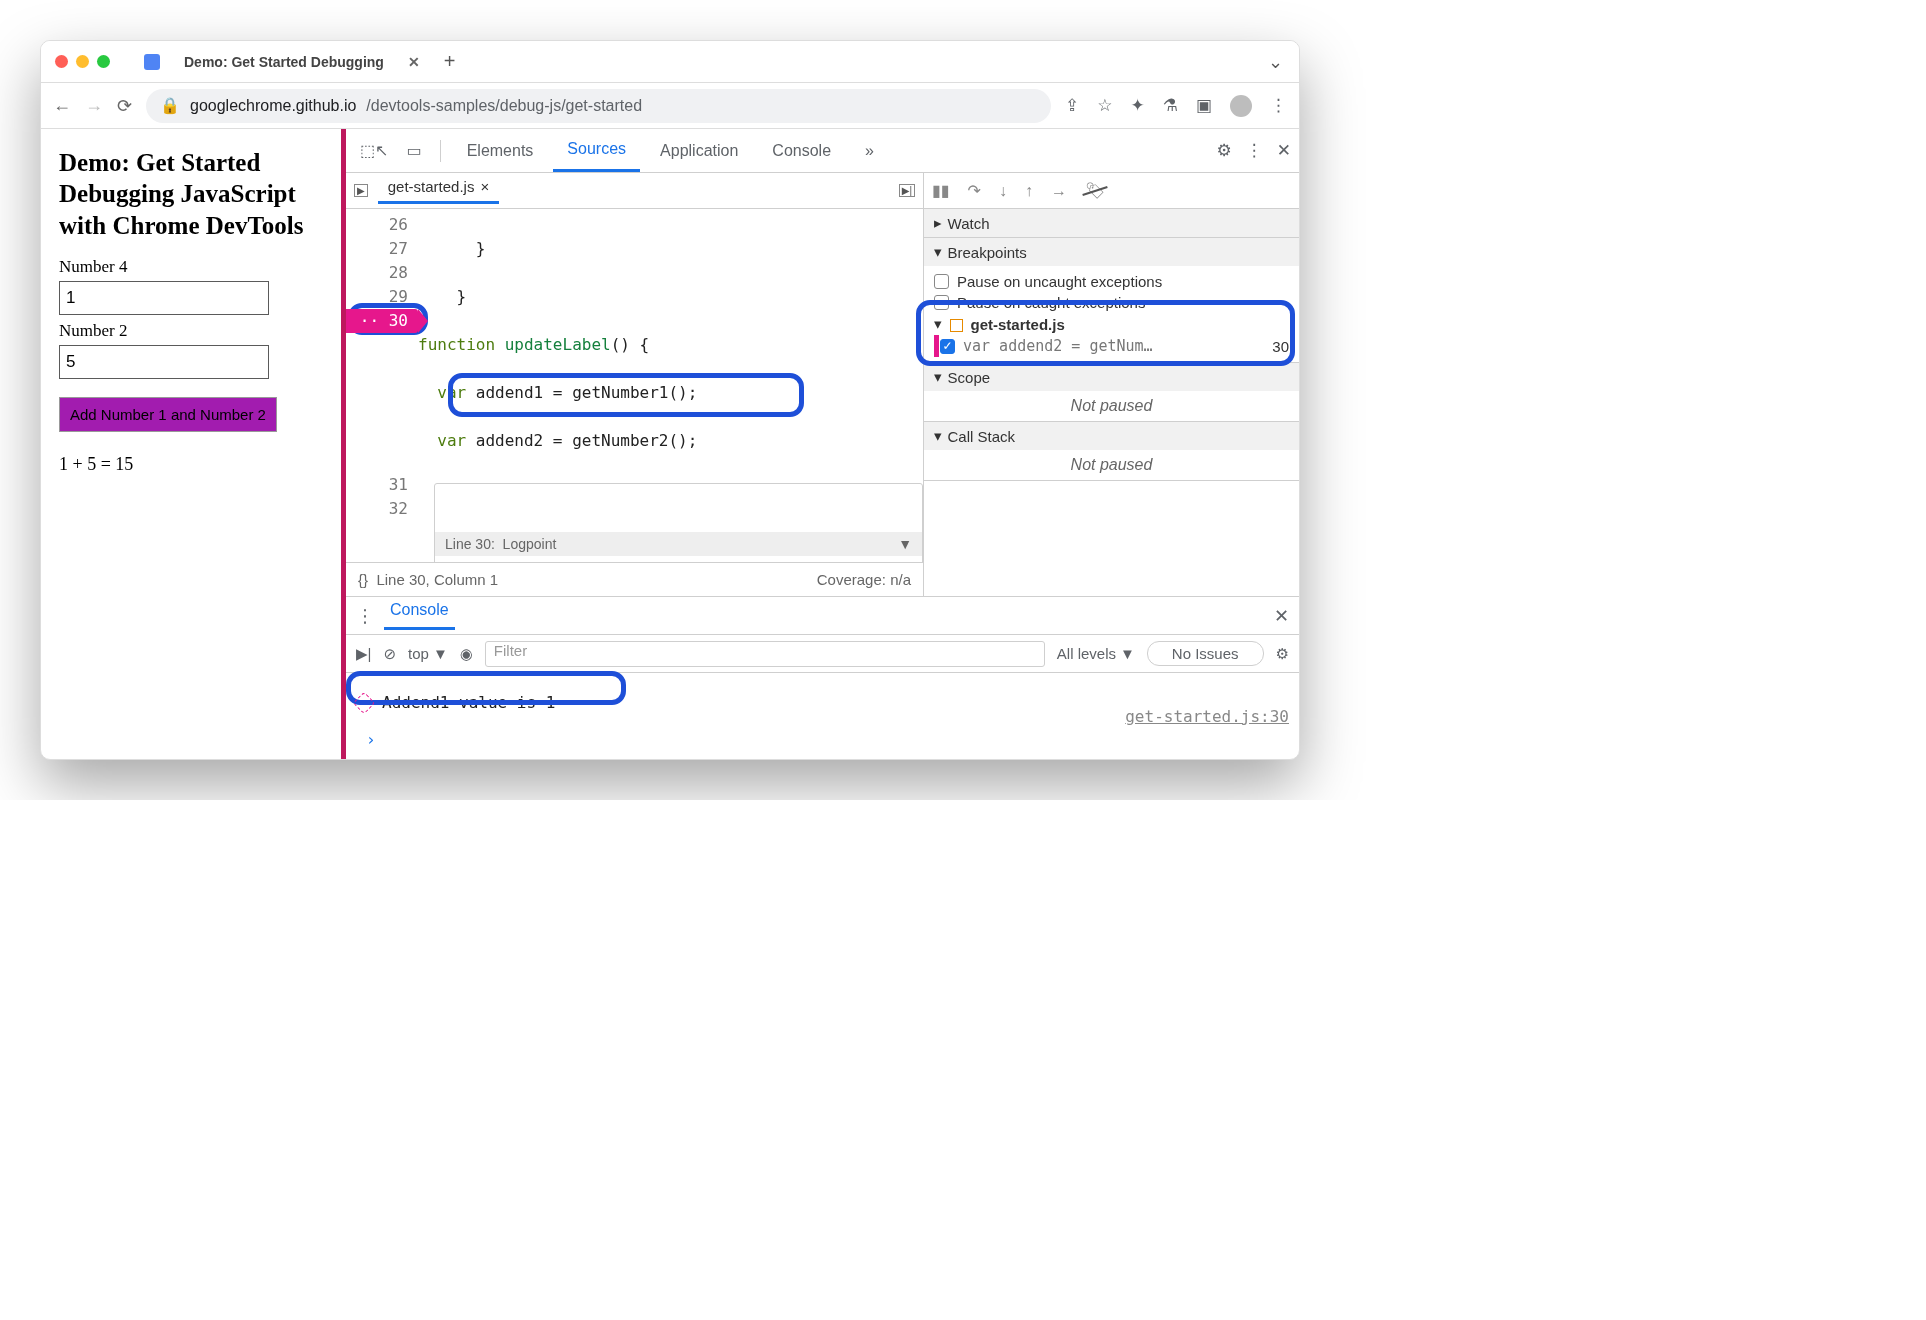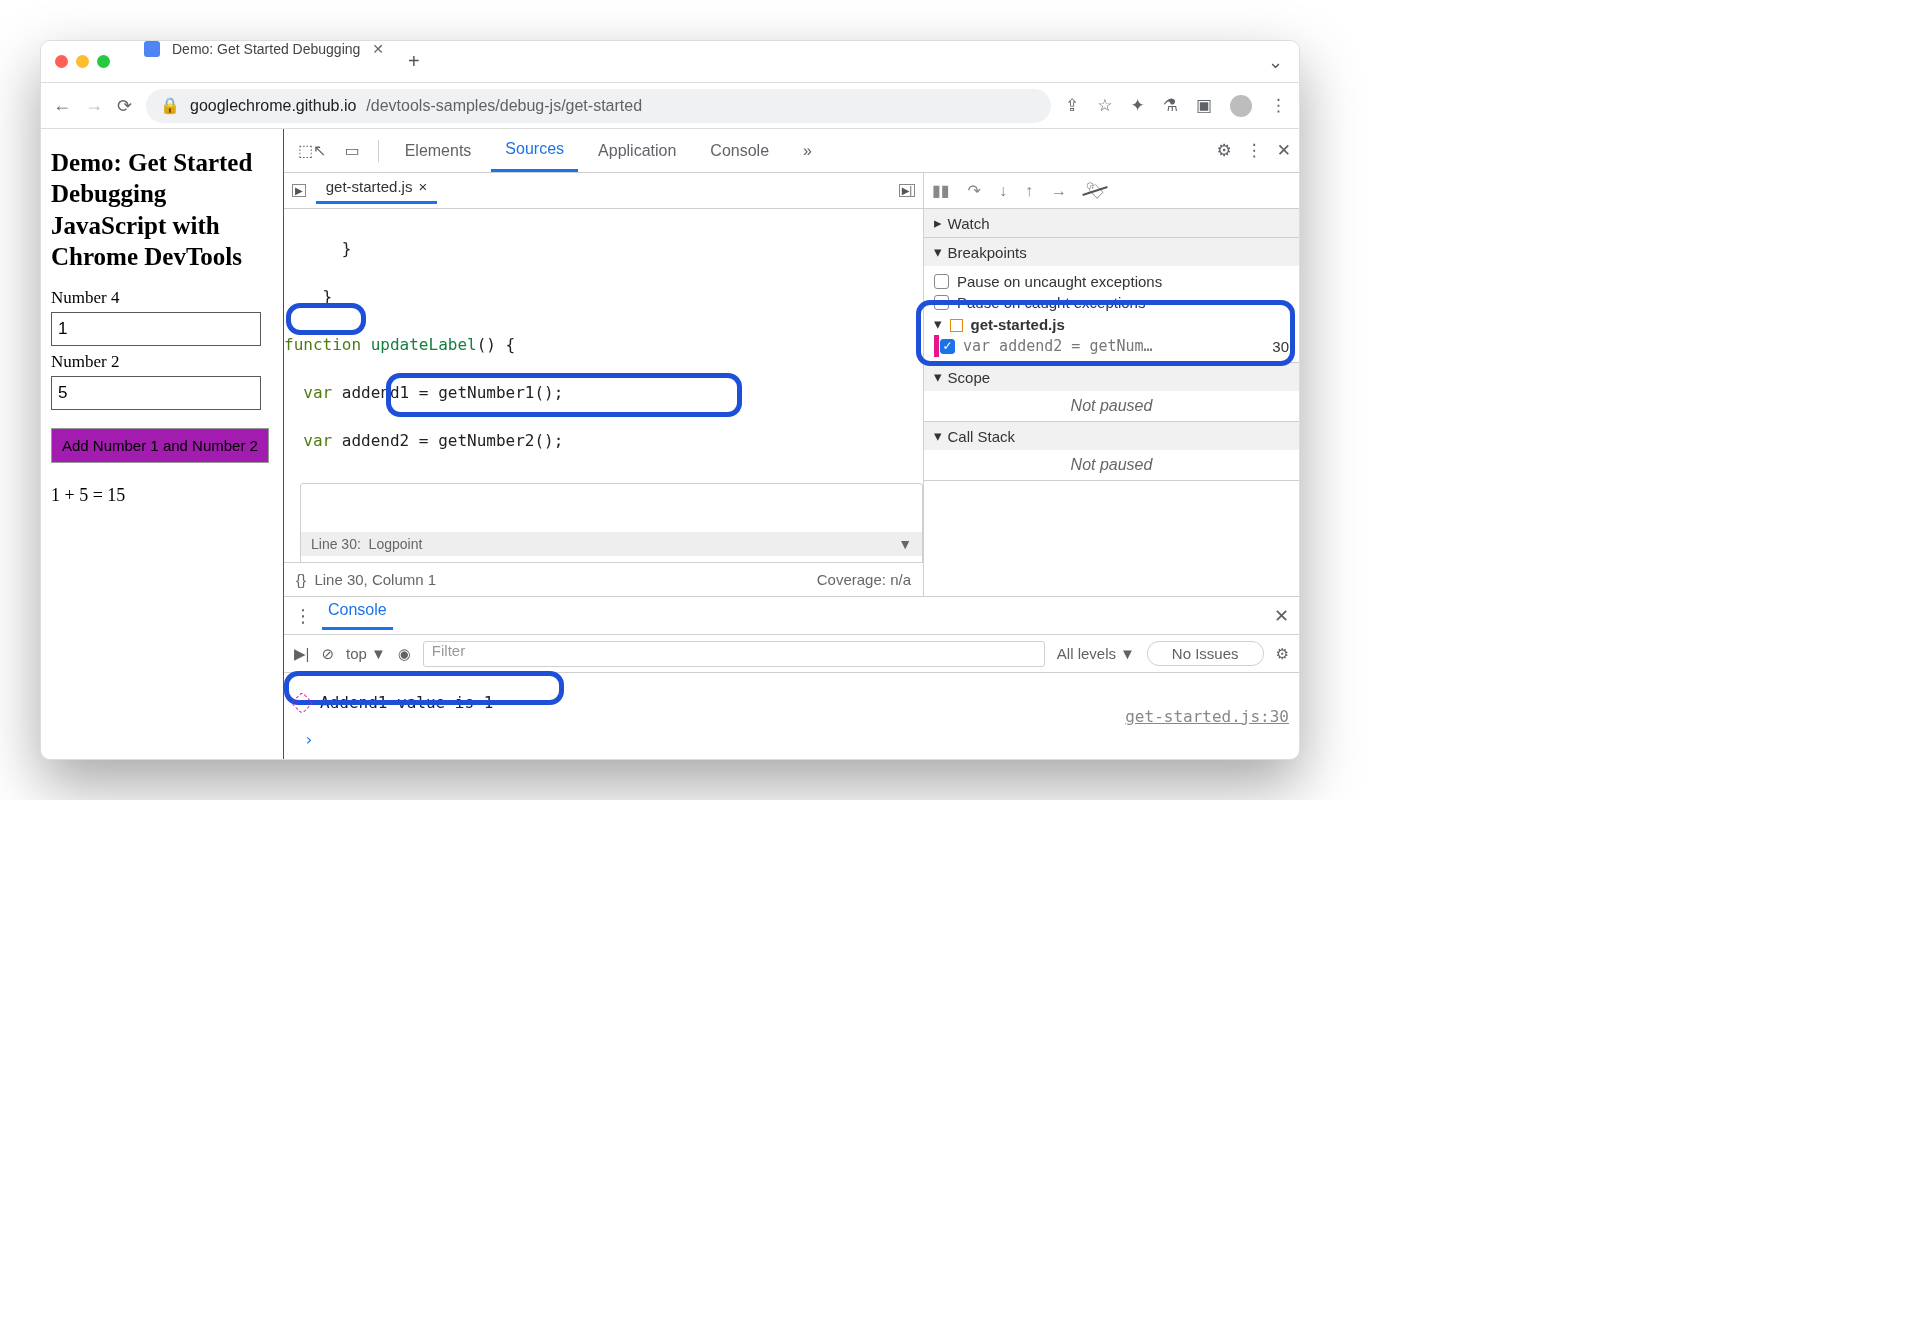--- a/index.html
+++ b/index.html
@@ -23,24 +23,24 @@
   align-items: center;
   height: 42px;
   background: #fff;
   border-bottom: 1px solid #ddd;
   padding: 0 8px;
 }
 .traffic { display: flex; gap: 8px; margin-right: 20px; padding-left: 6px;}
 .traffic span { width: 13px; height: 13px; border-radius: 50%; }
 .tl-r { background:#ff5f57; } .tl-y{background:#ffbd2e;} .tl-g{background:#28c940;}
 .tab {
-  display: flex; align-items: flex-start; gap: 12px;
+  display: flex; align-items: center; gap: 24px;
   height: 100%; padding: 0 14px;
   border-top-left-radius: 8px; border-top-right-radius: 8px;
-  color: #444; font-size: 14px;
+  color: #444; font-size: 14px; font-weight: bold;
 }
 .tab .favicon { width:16px;height:16px;background:#4f84f4;border-radius:3px;}
 .tab .close { color:#666; }
 .plus { color:#555; margin-left:10px; font-size:20px;}
 .tabstrip .spacer{flex:1;}
 .chevdown{color:#555;font-size:18px;margin-right:8px;}
 
 .addrbar {
   display:flex; align-items:center; height:46px;
   padding: 0 12px; gap: 14px; border-bottom:1px solid #ddd;
@@ -53,21 +53,21 @@
   color:#333; font-size:16px;
 }
 .urlbox .lock{color:#5f6368;}
 .urlbox .host{color:#202124;}
 .urlbox .path{color:#5f6368;}
 .addrbar .right-icons{display:flex;gap:18px;color:#5f6368;font-size:17px;align-items:center;}
 .accounticon{width:22px;height:22px;background:#bdbdbd;border-radius:50%;}
 
 .content { display:flex; height: 630px; }
 .page-side {
-  width: 243px; padding: 18px 10px; border-right:1px solid #be185d;
+  width: 305px; padding: 18px 18px; border-right:5px solid #be185d;
 }
 .page-side h1{font-family:Georgia,serif;font-size:25px;font-weight:bold;margin-bottom:16px;line-height:1.25;}
 .page-side label{display:block;font-family:Georgia,serif;font-size:17px;margin-top:6px;margin-bottom:4px;}
 .page-side input{width:210px;height:34px;border:1px solid #5a5a5a;font-size:17px;padding:0 6px;}
 .page-side button{margin-top:18px;padding:8px 10px;font-size:15px;border:1px solid #999;background:#a21caf;}
 .page-side .result{margin-top:22px;font-family:Georgia,serif;font-size:18px;}
 
 .devtools{flex:1;display:flex;flex-direction:column;}
 .dt-tabs{display:flex;align-items:center;height:44px;border-bottom:1px solid #cfcfcf;padding:0 8px;gap:6px;}
 .dt-tabs .tab-ico{color:#5f6368;padding:0 6px;}
@@ -216,20 +216,30 @@
             <div class="ftab">
               <span>get-started.js</span>
               <span>×</span>
             </div>
             <div class="flex"></div>
             <span class="skip">▶|</span>
           </div>
           <div class="editor">
             <div class="callout" style="left:2px;top:94px;width:80px;height:32px;"></div>
             <div class="callout" style="left:102px;top:164px;width:356px;height:44px;"></div>
+            <div class="gutter">
+              <div>26</div>
+                <div>27</div>
+                <div>28</div>
+                <div>29</div>
+              <div class="marker">·· 30</div>
+              <div style="height:140px"></div>
+              <div>31</div>
+                <div>32</div>
+            </div>
             <div class="code">
 <div>      }</div>
 <div>    }</div>
 <div><span class="kw">function</span><span class="fn"> updateLabel</span><span>() {</span></div>
 <div><span class="kw">  var</span><span> addend1 = getNumber1();</span></div>
 <div><span class="kw">  var</span><span> addend2 = getNumber2();</span></div>
 <div class="logpoint-box">
   <div class="logpoint-head">
     <span><span>Line 30:</span>&nbsp;&nbsp;<span>Logpoint</span></span>
     <span>▼</span>

